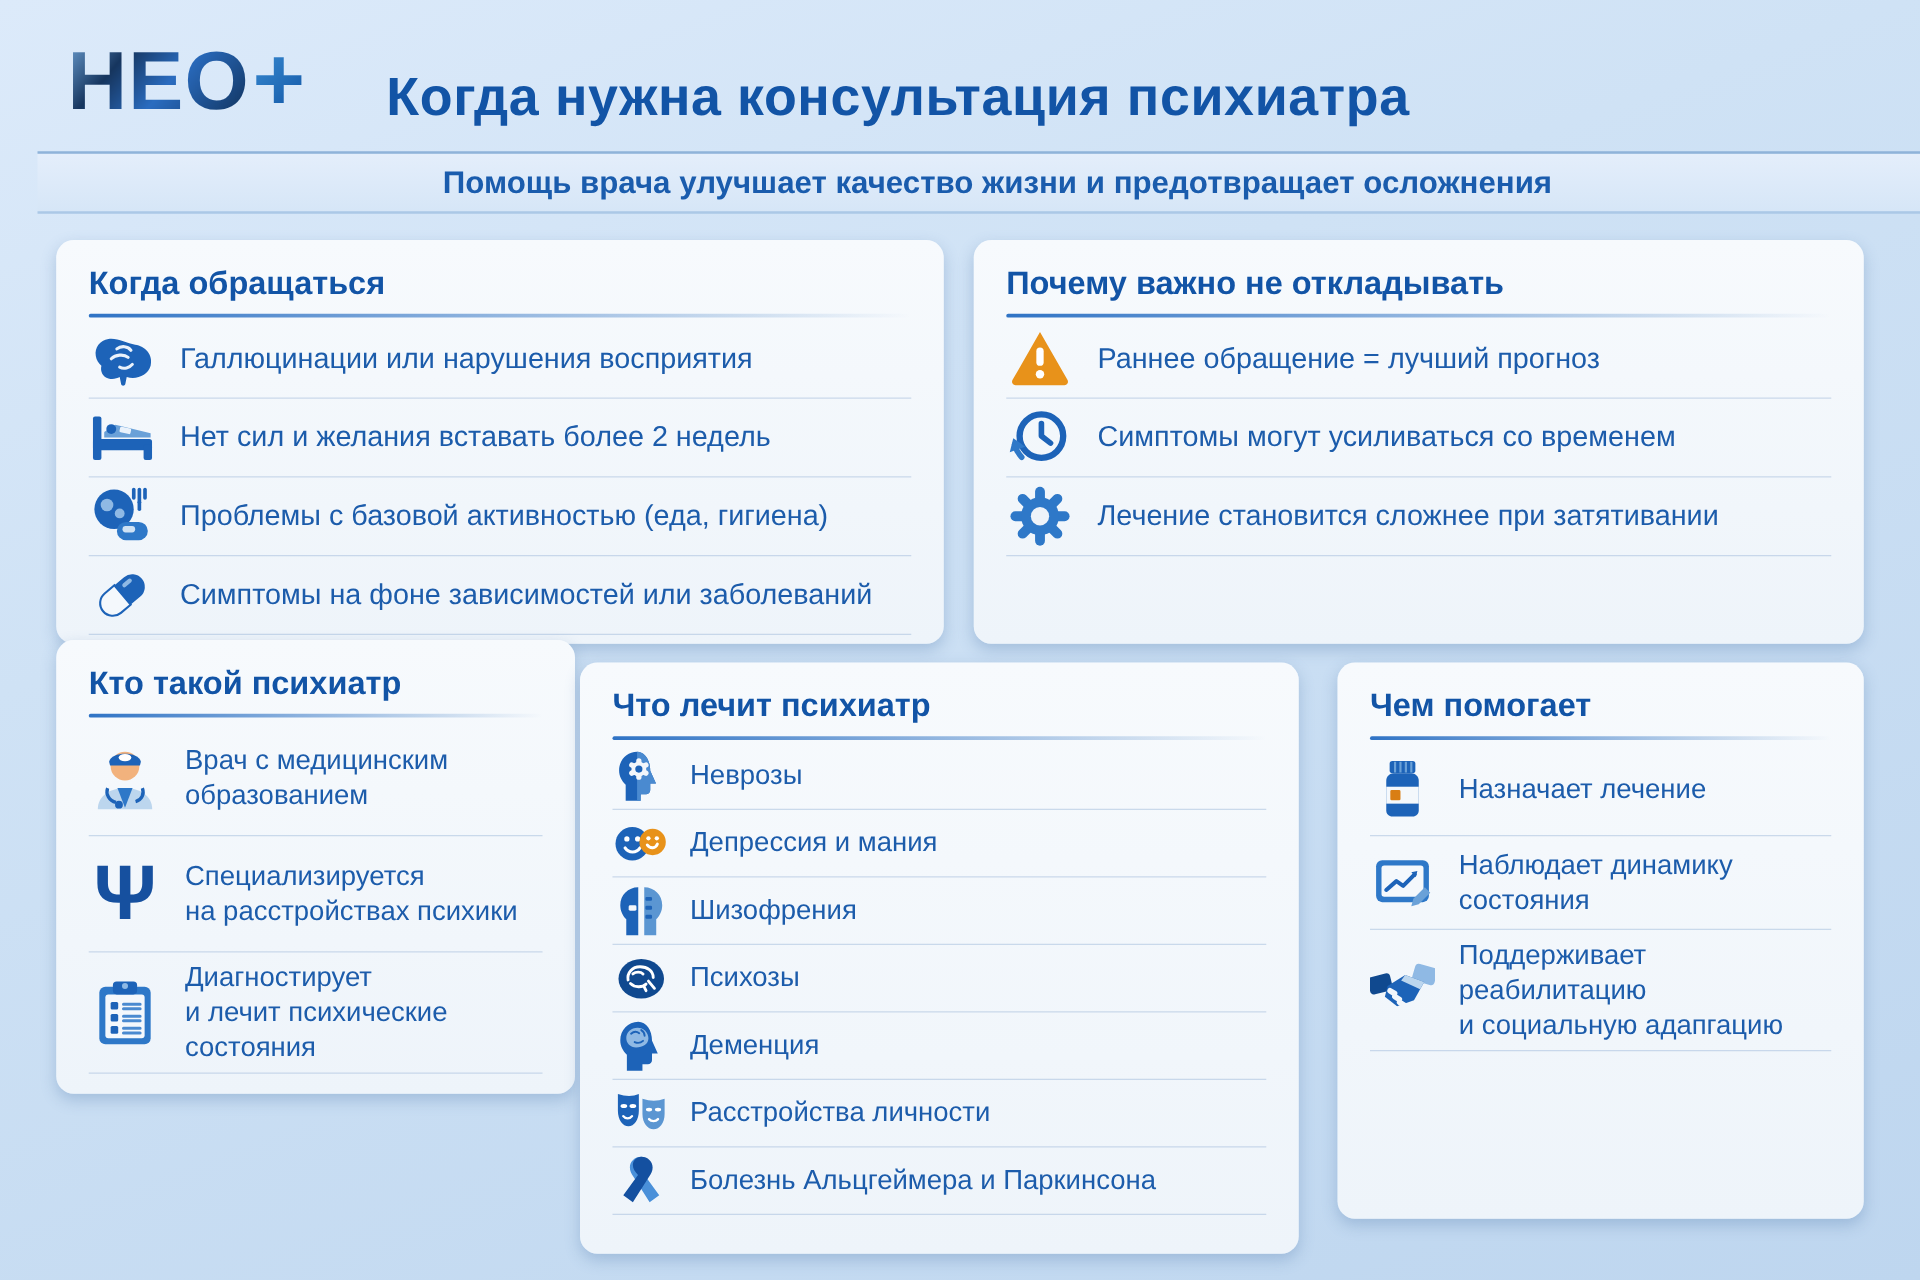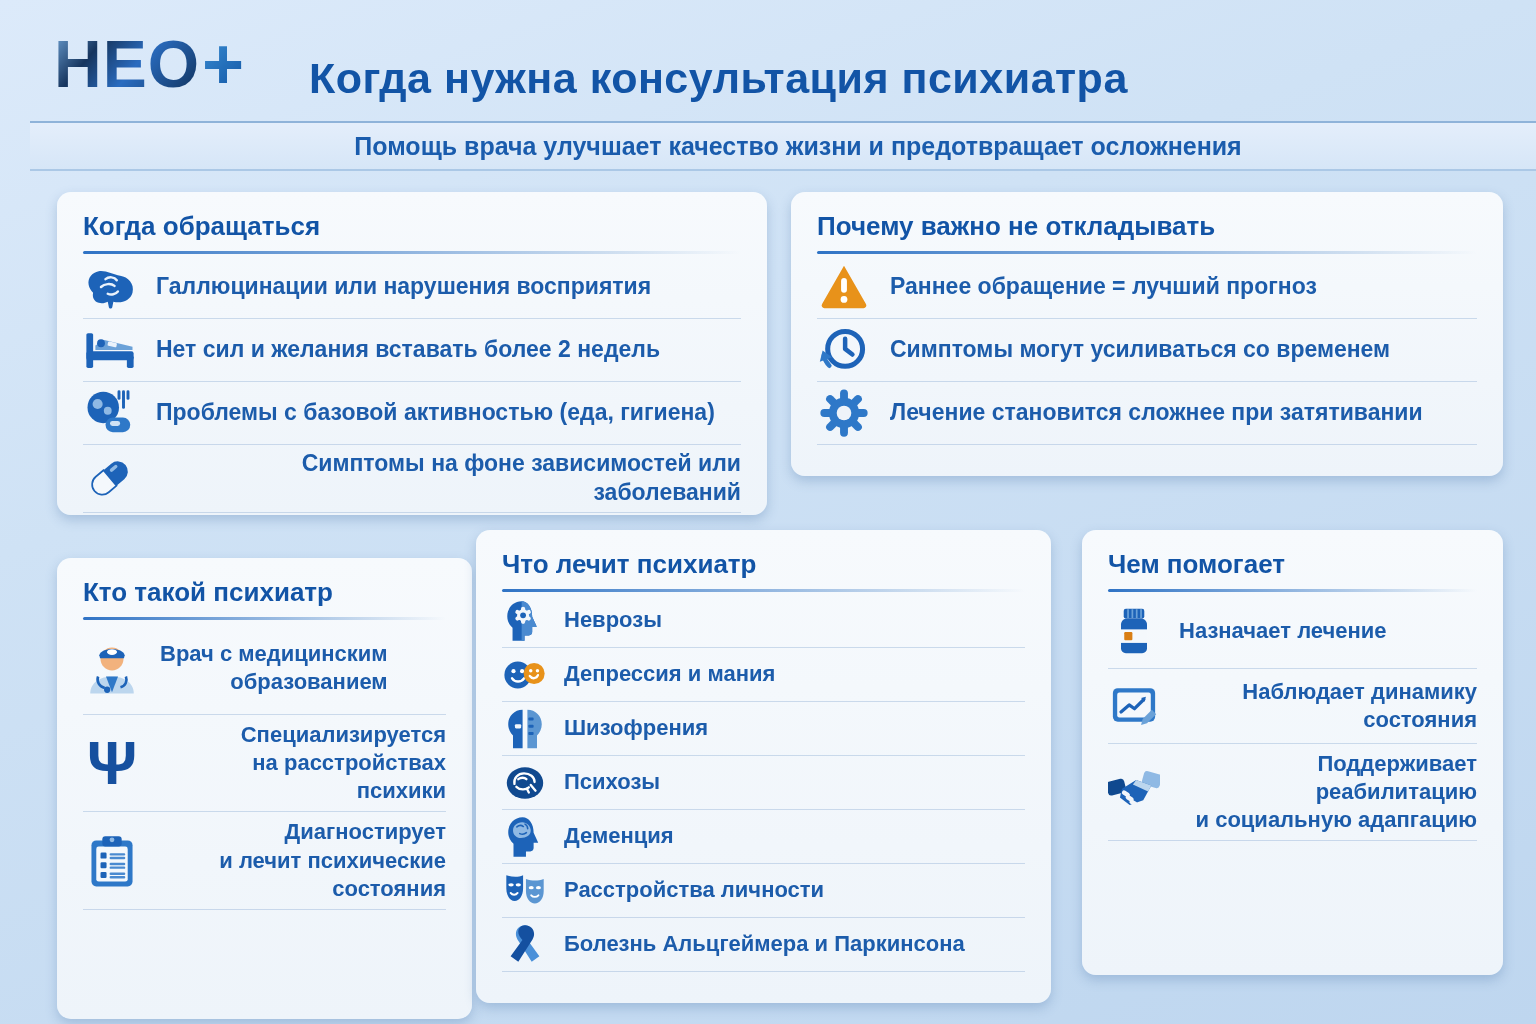--- a/index.html
+++ b/index.html
@@ -30,32 +30,31 @@
     background:linear-gradient(180deg,#e4eefb,#d6e6f7);
     border-top:2px solid #8fb3d9;border-bottom:2px solid #abc8e6;margin-left:30px;
   }
   .subtitle{margin:0;font-size:25px;font-weight:700;color:#1a5cad;}
   
   .card{
     position:absolute;box-sizing:border-box;overflow:hidden;
     background:linear-gradient(180deg,#f7fafd 0%,#eef4fa 100%);
     border-radius:14px;padding:19px 26px;
     box-shadow:0 5px 12px rgba(80,120,170,.32);
-    margin-left:12px;
   }
   .card-when {left:45px;  top:192px; width:710px; height:323px;}
-  .card-why  {left:779px; top:192px; width:712px; height:284px;}
-  .card-who  {left:45px;  top:558px; width:415px; height:461px;}
+  .card-why  {left:779px; top:192px; width:712px; height:323px;}
+  .card-who  {left:45px;  top:512px; width:415px; height:363px;}
   .card-treats{left:464px;top:530px; width:575px; height:473px;}
   .card-helps{left:1070px;top:530px; width:421px; height:445px;}
   .card-title{margin:0;font-size:26px;font-weight:700;color:#1254a6;}
   .title-underline{height:3px;margin:9px 0 2px;border-radius:2px;
     background:linear-gradient(90deg,#2f73c5 0%,rgba(130,170,215,.35) 80%,rgba(130,170,215,0) 100%);}
   .row{display:flex;align-items:center;border-bottom:1px solid rgba(150,180,215,.45);box-sizing:border-box;}
-  .item-text{font-size:23px;font-weight:700;color:#1c5cab;white-space:pre-line;line-height:1.28;text-align:right;}
+  .item-text{font-size:23px;font-weight:400;color:#1c5cab;white-space:pre-line;line-height:1.28;}
   .icon{flex:0 0 auto;display:flex;align-items:center;justify-content:center;margin-right:19px;}
   .icon svg{width:100%;height:100%;display:block;}
   .card-when .row,.card-why .row{min-height:63px;padding:4px 0;}
   .card-treats .row{min-height:54px;padding:3px 0;}
   .card-who .row{min-height:93px;padding:6px 0;}
   .card-helps .row{min-height:75px;padding:6px 0;}
   .card-when .icon,.card-why .icon{width:54px;height:54px;}
   .card-treats .icon{width:46px;height:46px;margin-right:16px;}
   .card-who .icon{width:58px;height:58px;}
   .card-helps .icon{width:52px;height:52px;}

